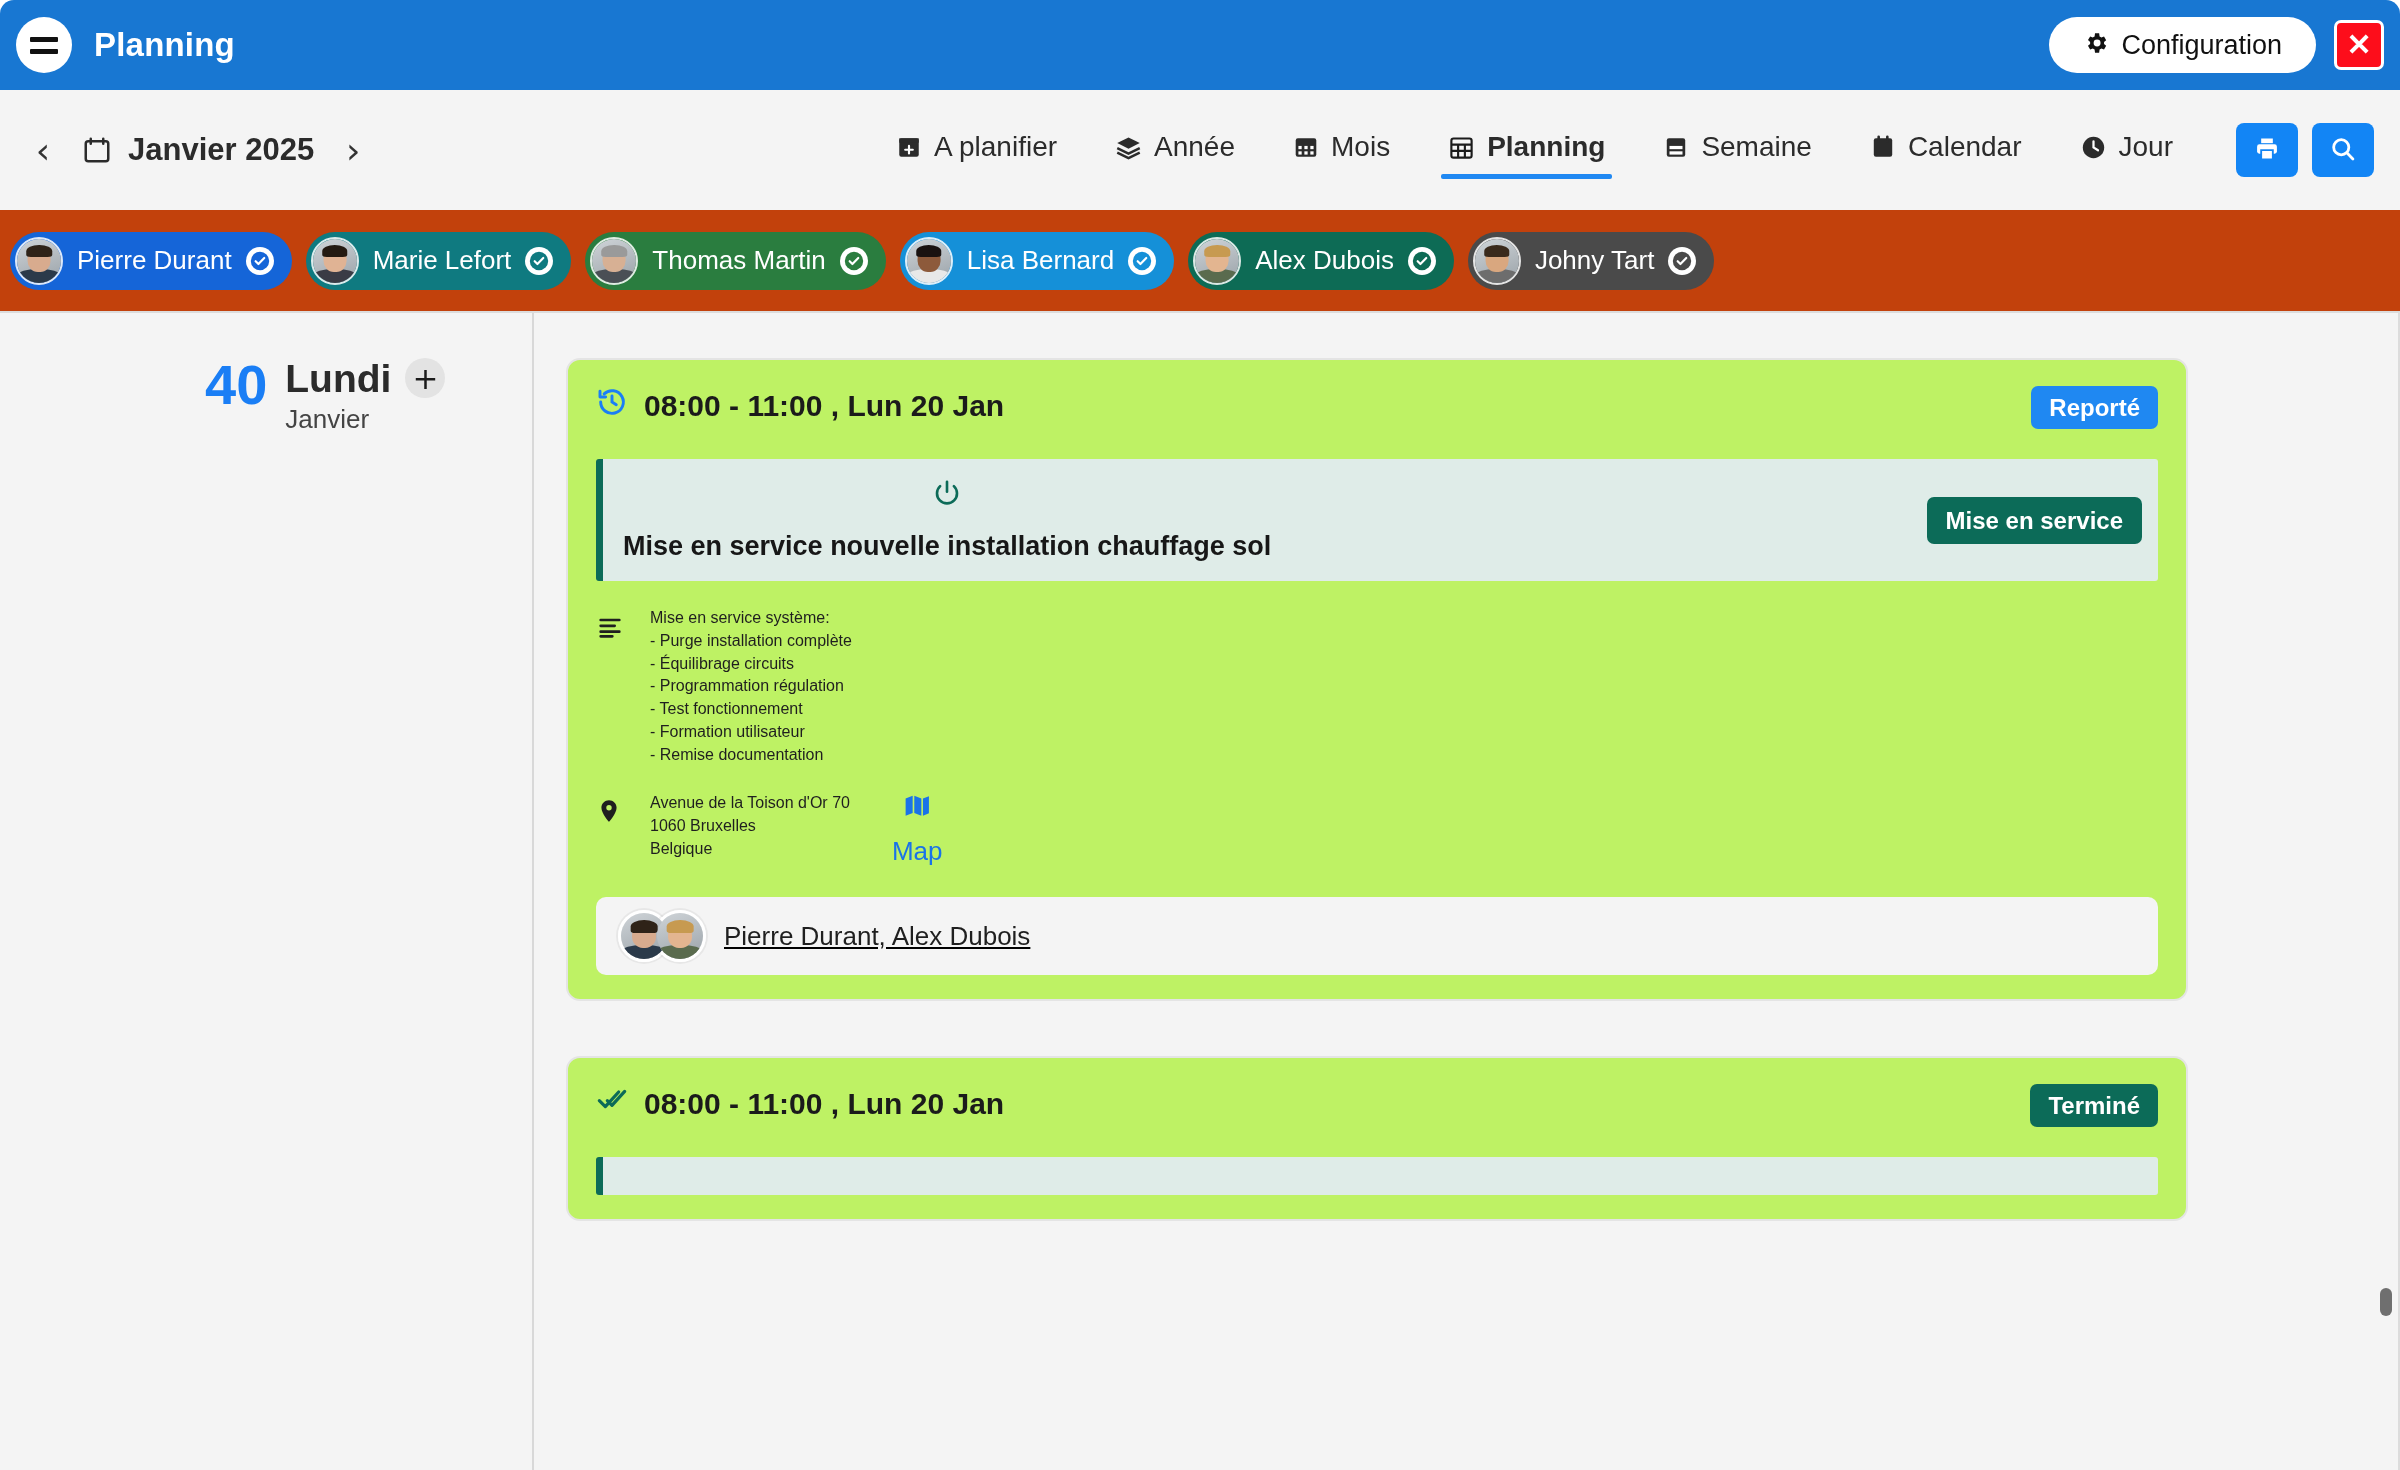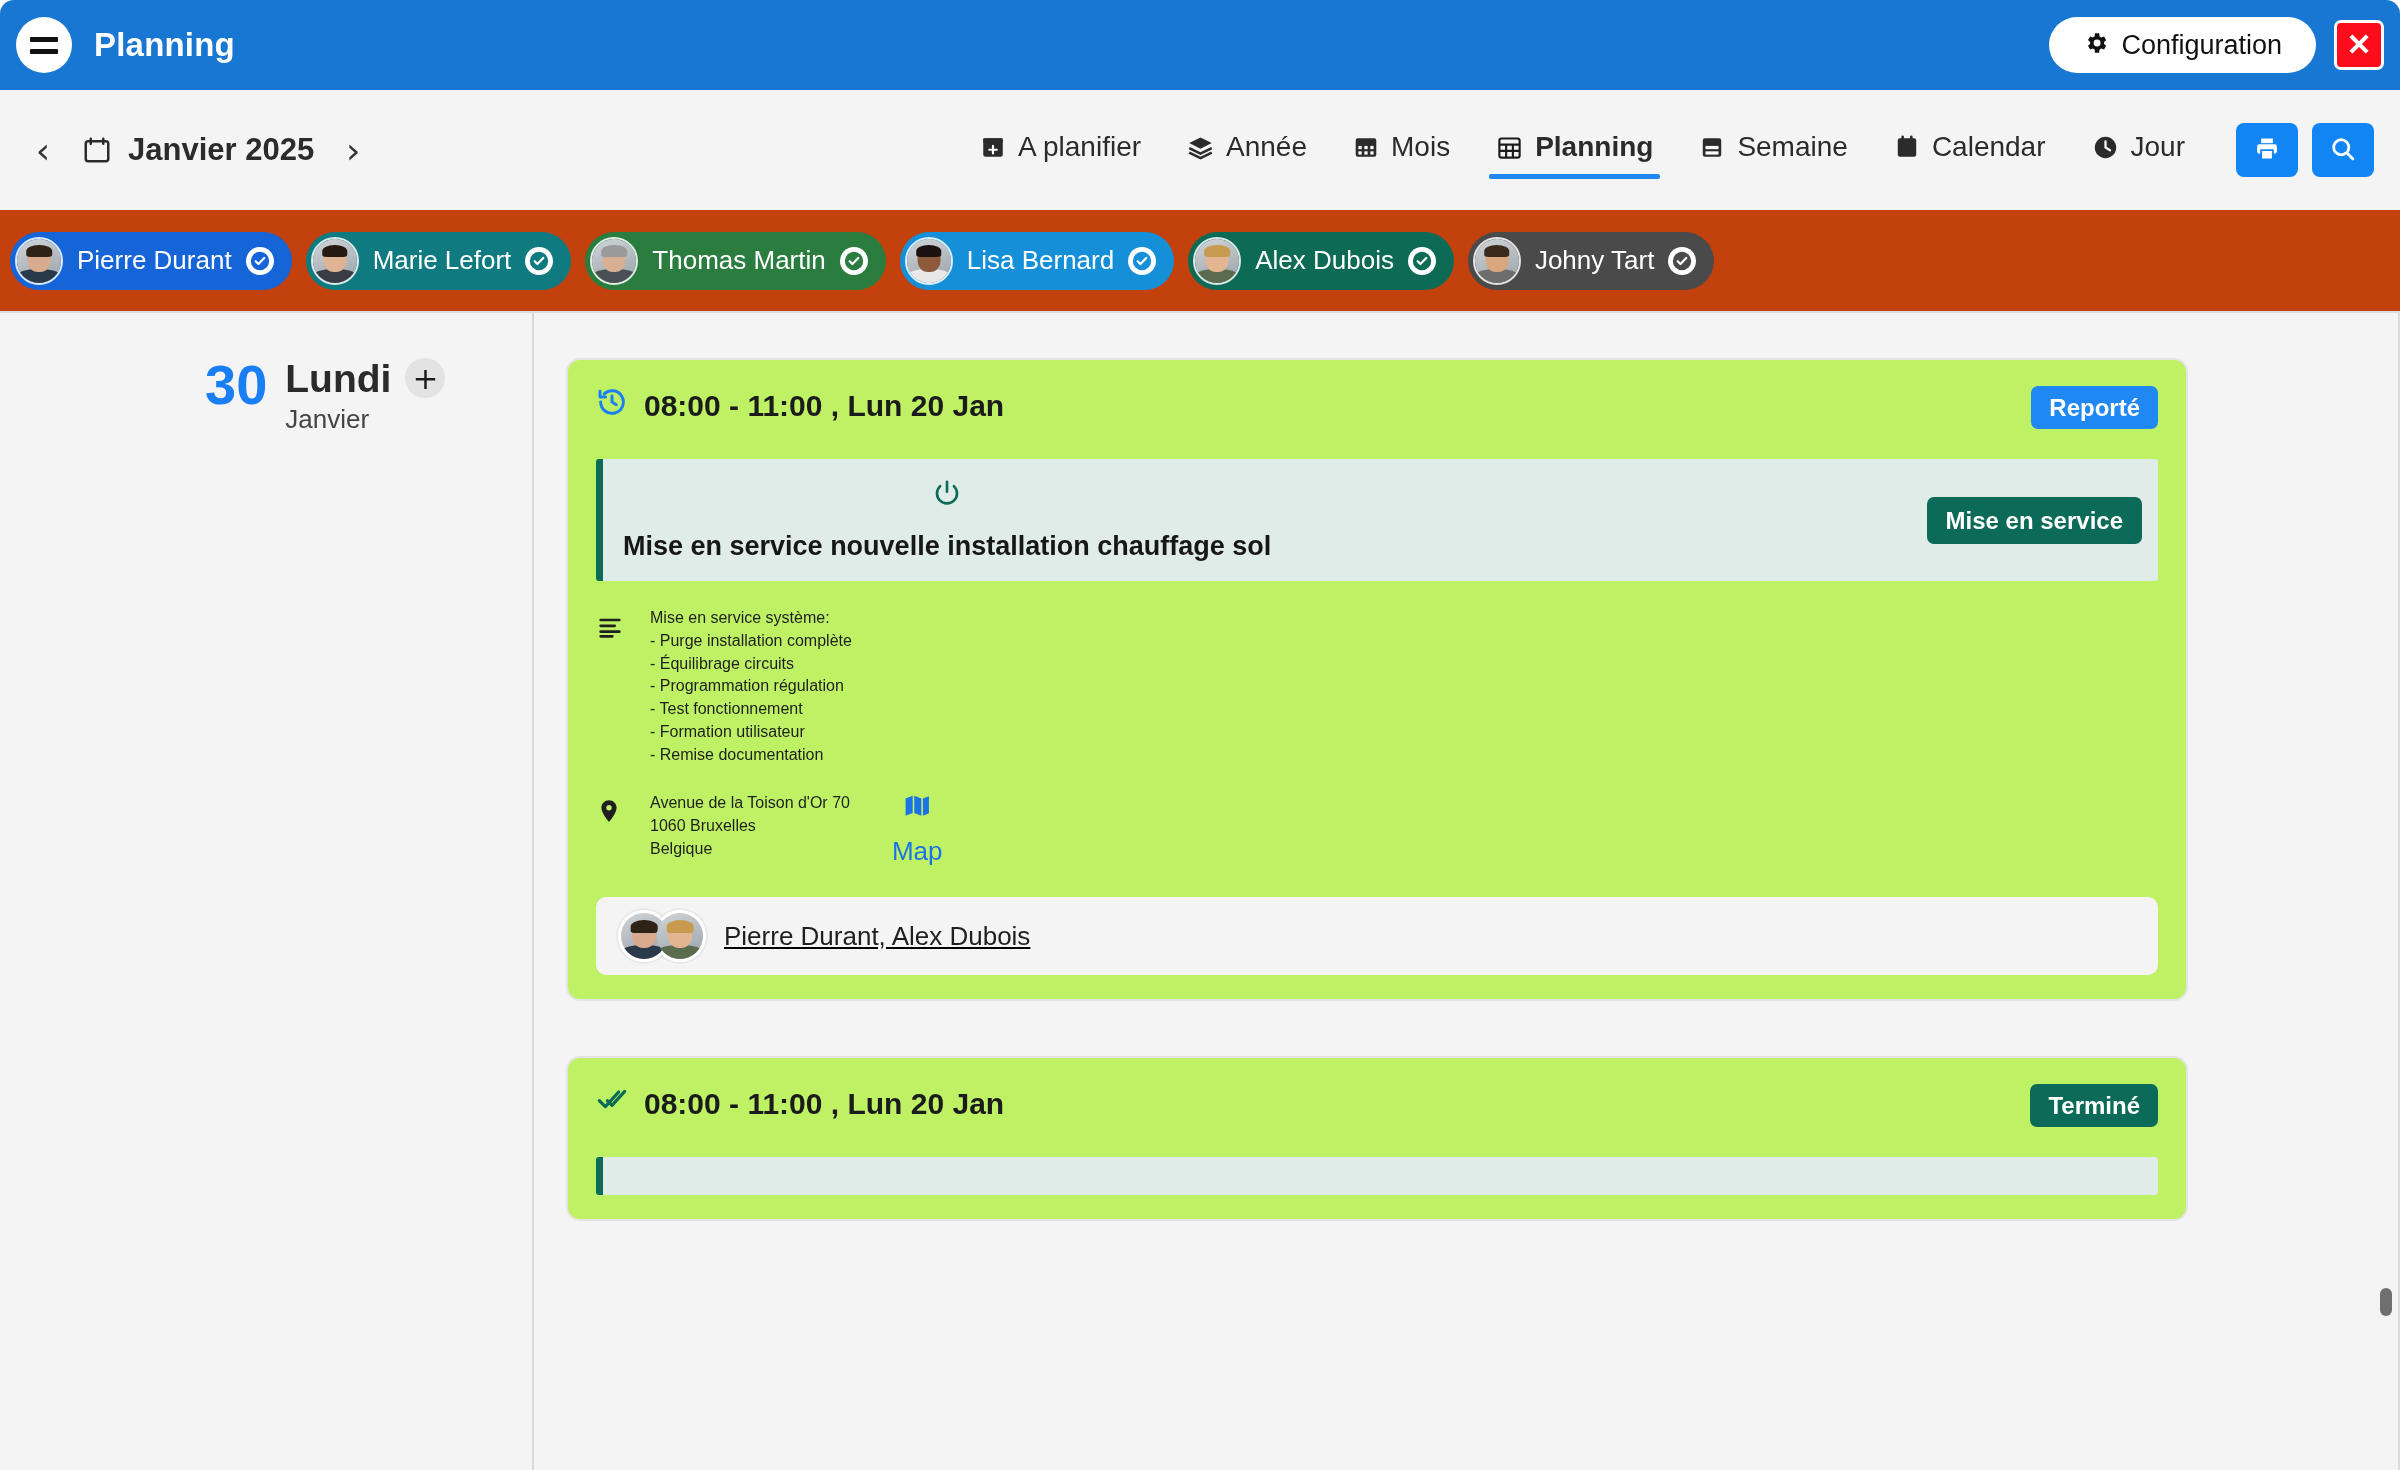--- a/index.html
+++ b/index.html
@@ -63,21 +63,21 @@
   }
   .month-label {
     display:flex; align-items:center; gap: 16px;
     font-size: 31px; font-weight: 700; color: #2b2b2b; cursor: pointer;
   }
   .ico { display:inline-block; line-height:1; }
   .cal-ico svg, .ico svg { display:block; }
 
   .viewtabs {
     margin-left: auto; margin-right: 26px;
-    display: flex; align-items: center; gap: 4px;
+    display: flex; align-items: center; gap: 16px;
   }
   .vtab {
     display: flex; align-items: center; gap: 12px;
     padding: 10px 21px 16px 21px;
     font-size: 28px; color: #2b2b2b; cursor: pointer;
     position: relative; white-space: nowrap;
   }
   .vtab.active { font-weight: 700; }
   .vtab.active::after {
     content: ""; position: absolute;
@@ -467,21 +467,21 @@
         </svg>
       </div>
     </div>
   </div>
 
 <div class="topsep"></div>
 
 <div class="content">
   <div class="daycol">
     <div class="dayhead">
-      <div class="daynum">30</div>
+      <div class="daynum">40</div>
       <div class="daynames">
         <div class="dayname-row">
           <div class="dayname">Lundi</div>
           <div class="addbtn">+</div>
         </div>
         <div class="daymonth">Janvier</div>
       </div>
     </div>
   </div>
 

